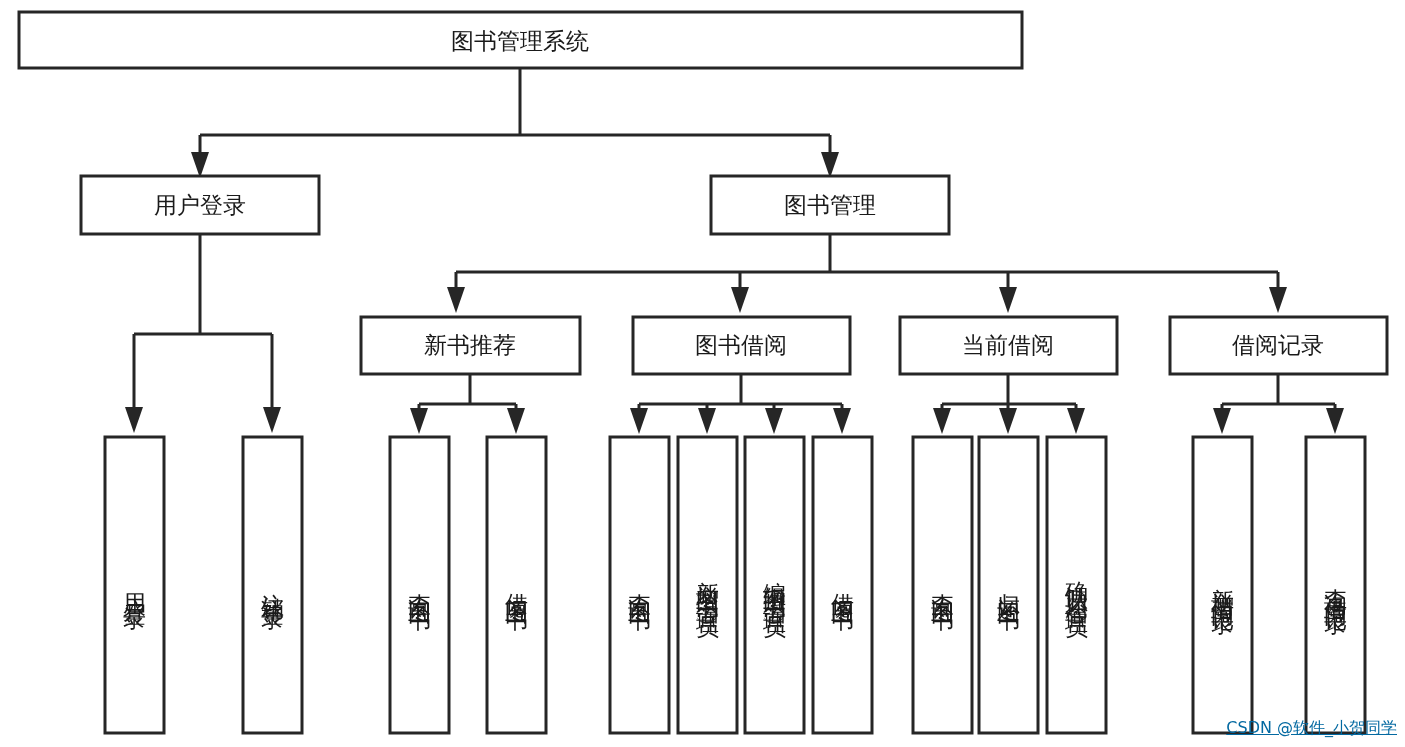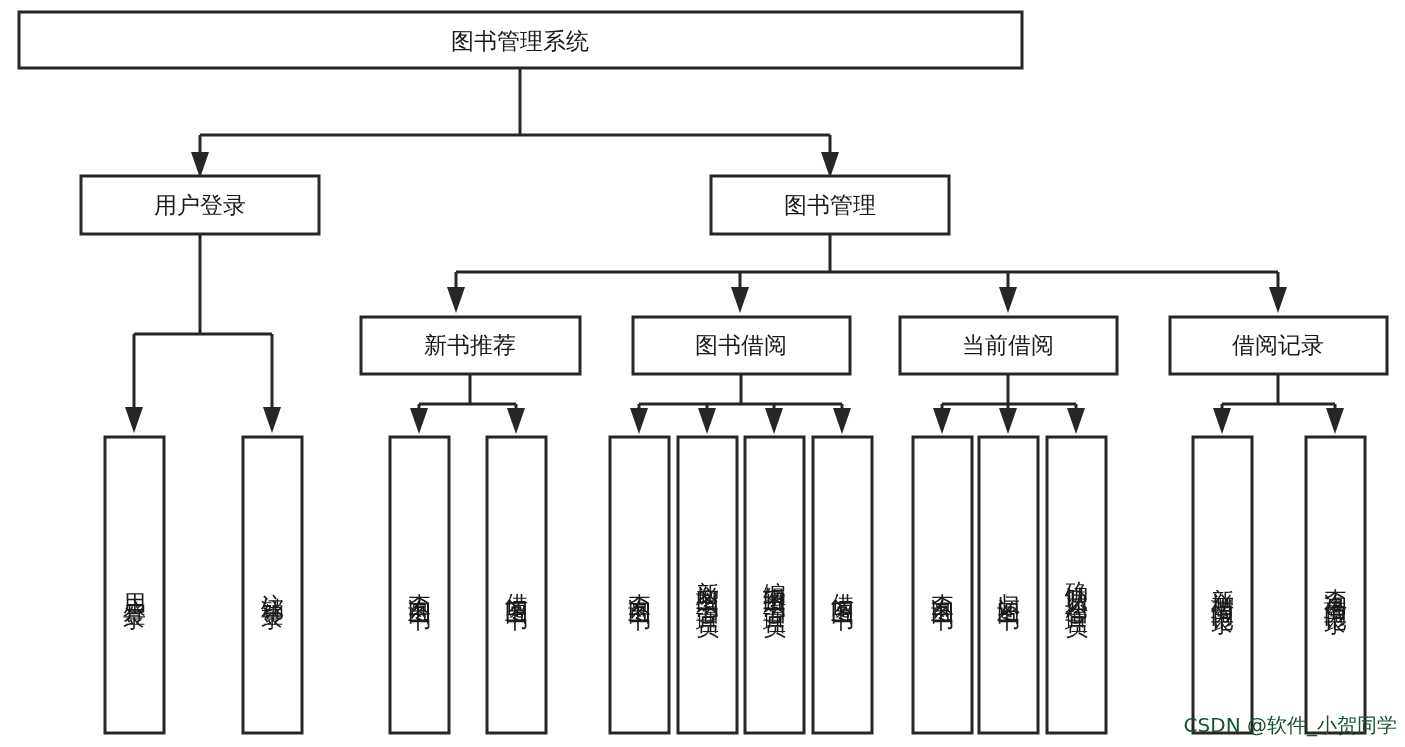--- a/index.html
+++ b/index.html
@@ -63,24 +63,25 @@
     line-height: 1.0;
     color: #1a1a1a;
     letter-spacing: 5px;
     white-space: nowrap;
   }
   .watermark {
     position: absolute;
     right: 8px;
     bottom: 8px;
     font-family: "DejaVu Sans", "Liberation Sans", sans-serif;
-    font-size: 20px;
-    color: #14532d;
+    font-size: 16px;
+    color: #0369a1;
     white-space: nowrap;
     pointer-events: none;
+    text-decoration: underline;
   }
 </style>
 </head>
 <body>
 
 <div id="diagram-root">
 
   <svg class="diagram-svg" viewBox="0 0 1405 747" xmlns="http://www.w3.org/2000/svg">
 
     <g>

